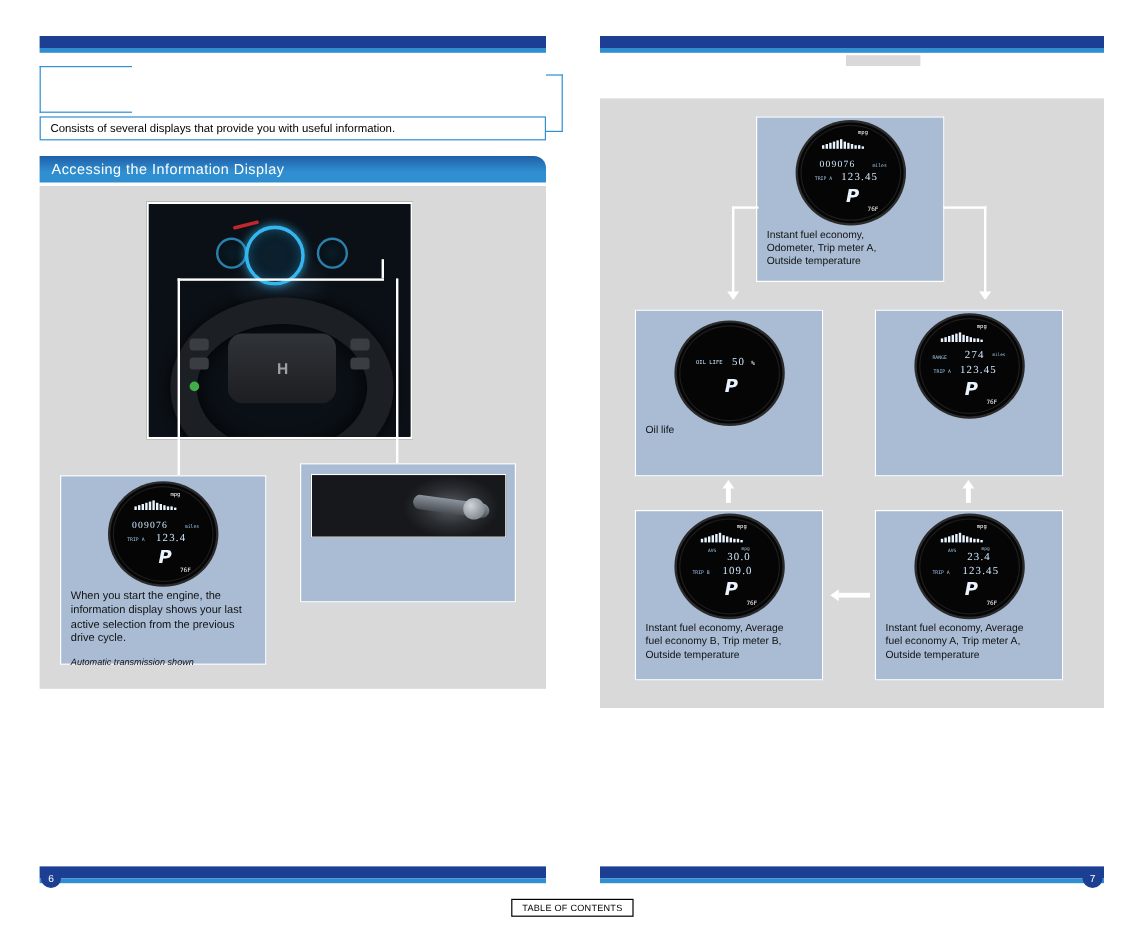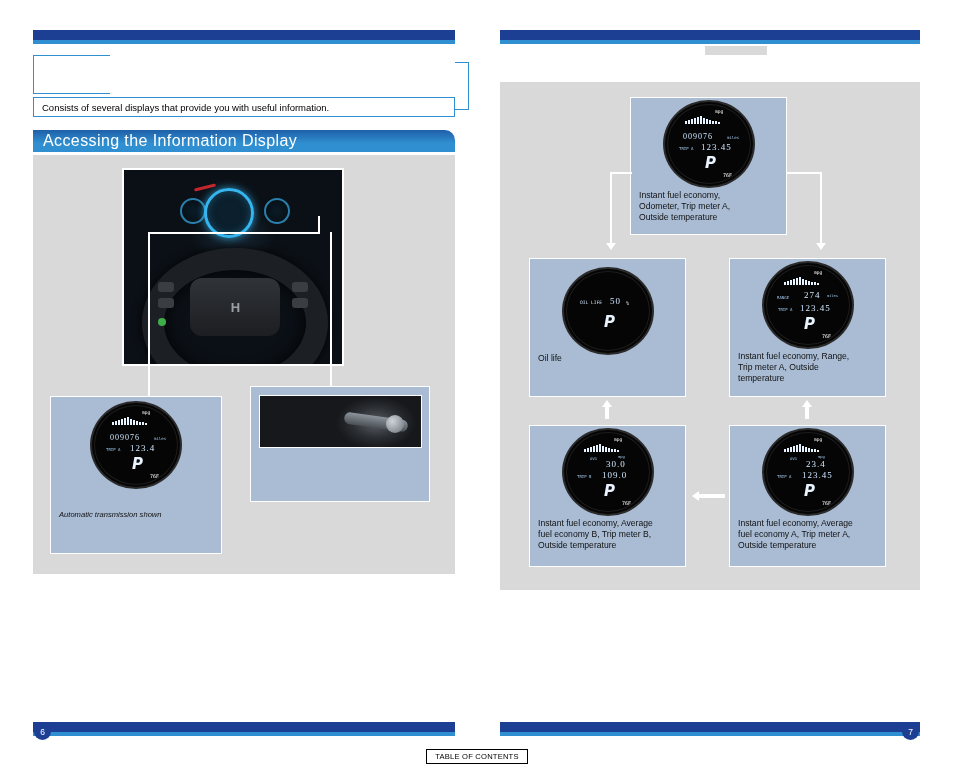--- a/index.html
+++ b/index.html
@@ -79,21 +79,21 @@
     position: absolute;
     left: 33px; top: 130px;
     width: 422px; height: 22px;
     background: linear-gradient(to bottom, #1f5fa8 0%, #2f8fd0 60%, #2f8fd0 100%);
     border-radius: 0 10px 0 0;
     display: flex; align-items: center;
     padding-left: 10px;
   }
   .section-header span {
     color: #ffffff;
-    font-size: 16px;
+    font-size: 12px;
     letter-spacing: 0.4px;
   }
 
   .gray-panel {
     position: absolute;
     left: 33px; top: 155px;
     width: 422px; height: 419px;
     background: #d9d9d9;
   }
 
@@ -442,21 +442,22 @@
             <i style="height:2px"></i>
         </div>
         <div class="mtext seg" style="left:18px; top:30px; font-size:8px;">009076</div>
         <div class="mtext" style="left:62px; top:33px; font-size:4px; color:#9fc6e8;">miles</div>
         <div class="mtext" style="left:14px; top:44px; font-size:4px; color:#9fc6e8;">TRIP A</div>
         <div class="mtext seg" style="left:38px; top:40px; font-size:9px;">123.4</div>
         <div class="pgear" style="left:40px; top:52px; font-size:15px;">P</div>
         <div class="mtext" style="left:58px; top:70px; font-size:5px;">76F</div>
       </div>
     </div>
-    <div class="callout-note" style="margin-top:23px;">Automatic transmission shown</div>
+    <div class="callout-text" style="margin-top:4px;">When you start the engine, the information display shows your last active selection from the previous drive cycle.</div>
+    <div class="callout-note" style="margin-top:9px;">Automatic transmission shown</div>
   </div>
 
   <div class="callout" style="left:250px; top:386px; width:180px; height:116px;">
     <div class="knob-photo" style="left:8px; top:8px; width:163px; height:53px; position:absolute; border:1px solid #fff;">
       <div class="knob-img"></div>
       <div class="knob-stalk"></div>
       <div class="knob-cap"></div>
     </div>
   </div>
 
@@ -536,23 +537,20 @@
         </div>
         <div class="mtext" style="left:13px; top:32px; font-size:4px; color:#9fc6e8;">RANGE</div>
         <div class="mtext seg" style="left:40px; top:27px; font-size:9px;">274</div>
         <div class="mtext" style="left:63px; top:31px; font-size:3.6px; color:#9fc6e8;">miles</div>
         <div class="mtext" style="left:14px; top:44px; font-size:4px; color:#9fc6e8;">TRIP A</div>
         <div class="mtext seg" style="left:36px; top:40px; font-size:9px;">123.45</div>
         <div class="pgear" style="left:40px; top:52px; font-size:15px;">P</div>
         <div class="mtext" style="left:58px; top:70px; font-size:5px;">76F</div>
       </div>
     </div>
-    <div class="flowbox-label" style="top:92px; white-space:pre-line;">Instant fuel economy, Range,
-Trip meter A, Outside
-temperature</div>
   </div>
 
   <div class="flowbox" style="left:529px; top:425px; width:157px; height:142px;">
     <div style="position:relative; width:100%; height:86px;">
       <div class="meter" style="position:absolute; left:34px; top:4px; width:88px; height:84px;">
         <div class="ring"></div>
         <div class="mtext" style="left:50px; top:7px; font-size:4.6px;">mpg</div>
         <div class="bargraph" style="left:20px; top:14px;">
           <i style="height:3px"></i>
             <i style="height:4px"></i>

